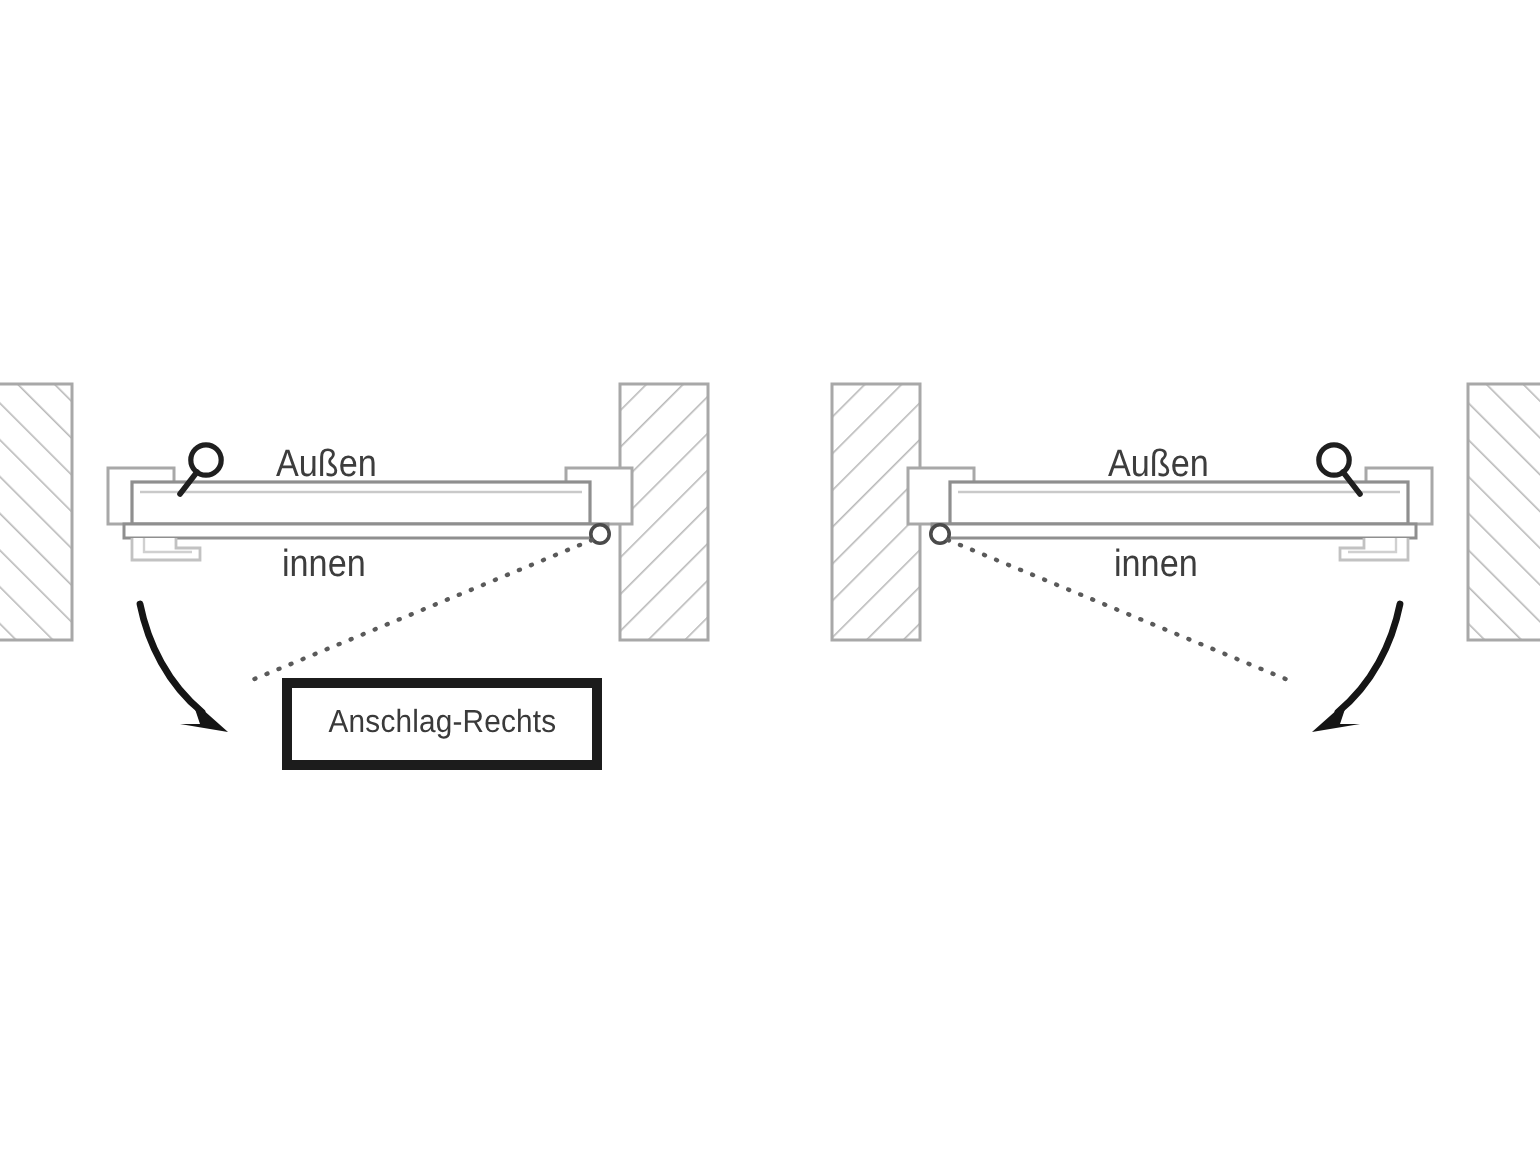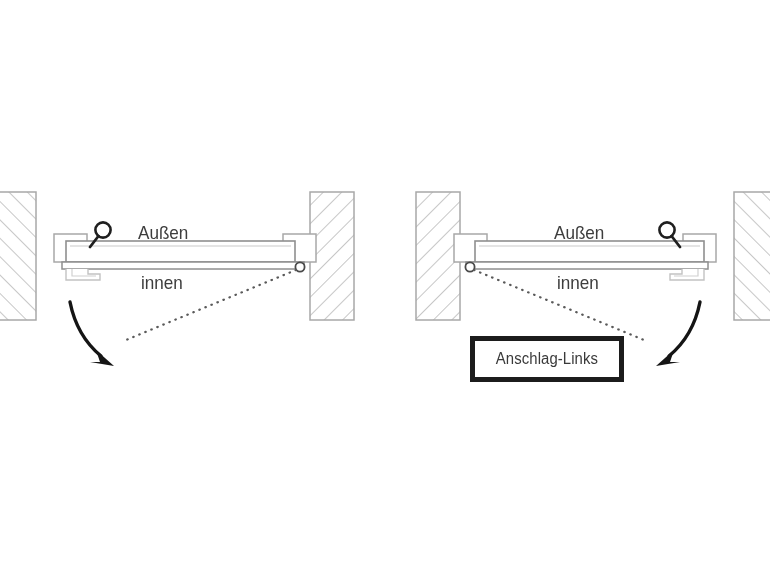--- a/index.html
+++ b/index.html
@@ -108,20 +108,23 @@
 
       <g>
         <path d="M70 302 C74 322 84 342 101 356" fill="none" stroke="#151515" stroke-width="3.4" stroke-linecap="round"></path>
         <path d="M114 366 L96 350 L100 362 L90 362 Z" fill="#151515"></path>
       </g>
     </svg>
 
     <div class="facetext" id="aussen-l">Außen</div>
     <div class="facetext" id="innen-l">innen</div>
 
+    <div class="plaque" id="plaque-rechts">
+      <span>Anschlag-Rechts</span>
+    </div>
   </div>
 
   <div class="panel" id="panel-right">
 
     <svg class="svgroot" viewBox="0 0 385 578" xmlns="http://www.w3.org/2000/svg">
       <defs>
         <pattern id="hatchUpR" width="13" height="13" patternUnits="userSpaceOnUse" patternTransform="rotate(-45)">
           <line x1="0" y1="0" x2="0" y2="13" stroke="#b9b9b9" stroke-width="1.6"></line>
         </pattern>
         <pattern id="hatchDnR" width="13" height="13" patternUnits="userSpaceOnUse" patternTransform="rotate(45)">
@@ -164,18 +167,15 @@
 
       <g>
         <path d="M315 302 C311 322 301 342 284 356" fill="none" stroke="#151515" stroke-width="3.4" stroke-linecap="round"></path>
         <path d="M271 366 L289 350 L285 362 L295 362 Z" fill="#151515"></path>
       </g>
     </svg>
 
     <div class="facetext" id="aussen-r">Außen</div>
     <div class="facetext" id="innen-r">innen</div>
 
-    <div class="plaque" id="plaque-links">
-      <span>Anschlag-Links</span>
-    </div>
   </div>
 
 </div>
 
 </body></html>

